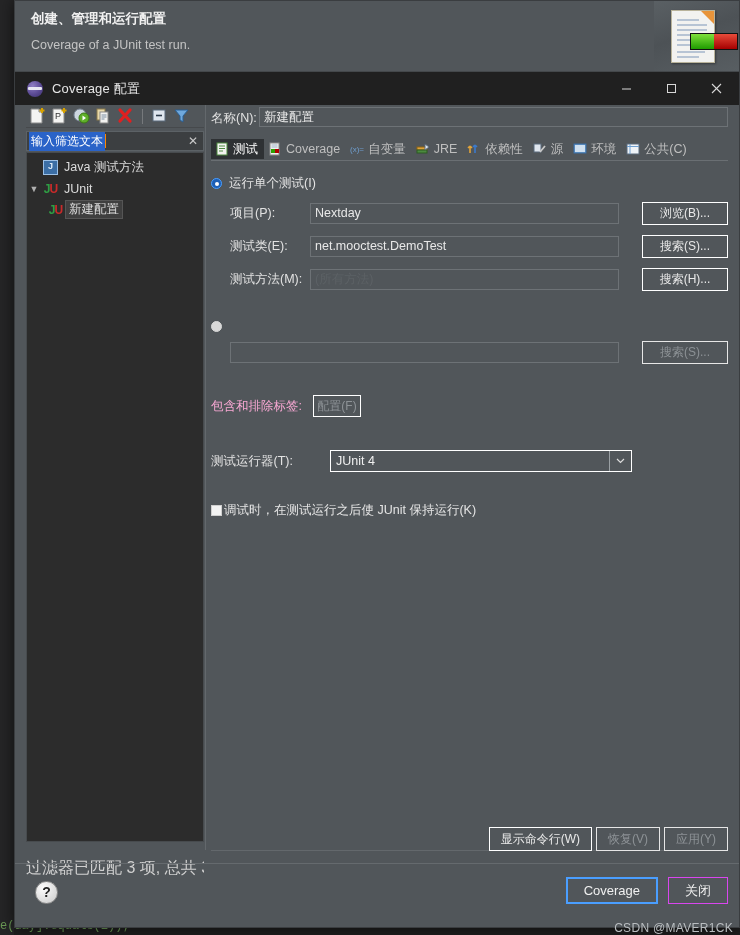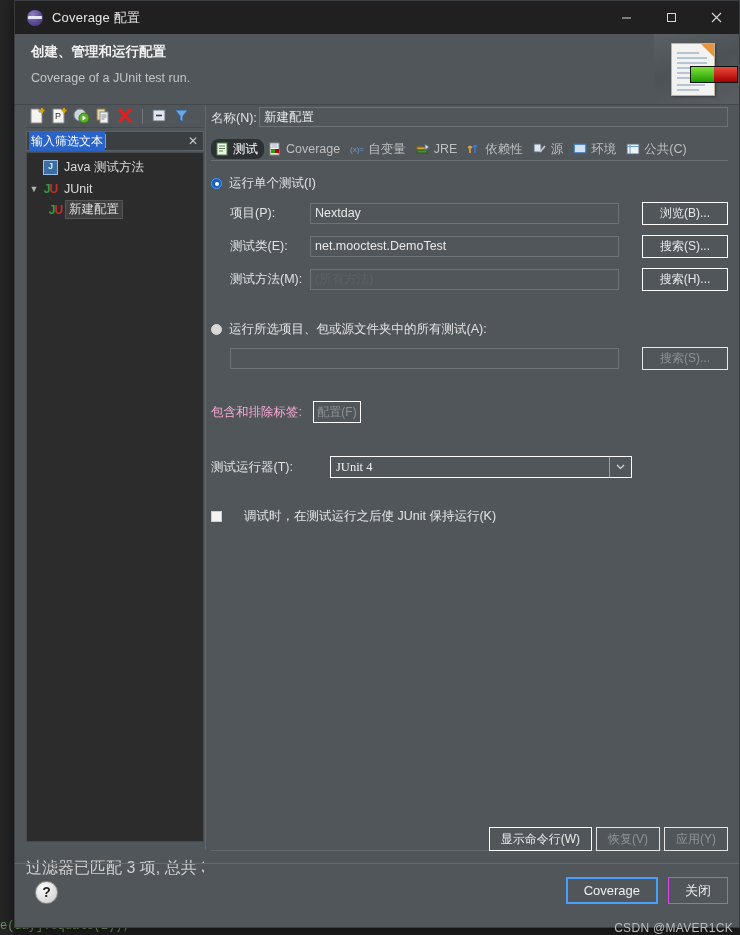--- a/index.html
+++ b/index.html
@@ -133,21 +133,21 @@
     color:#e8e8e8;font-size:12.5px;line-height:18px;padding:0 4px;box-sizing:border-box;
   }
   #tabs{
     display:flex;align-items:center;margin-top:11px;height:22px;
     border-bottom:1px solid #6a6f73;
   }
   .tab{
     display:flex;align-items:center;gap:4px;padding:2px 6px 2px 4px;height:20px;
     box-sizing:border-box;font-size:12.5px;color:#bfbfbf;white-space:nowrap;
   }
-  .tab.active{background:#2e3134;color:#ffffff;border-radius:8px;}
+  .tab.active{background:#2e3134;color:#ffffff;}
   .tab .ic{width:14px;height:14px;display:inline-block;position:relative;flex:none;}
 
   #panel{position:relative;margin-top:14px;}
   .radio{
     width:11px;height:11px;border-radius:50%;border:1px solid #9aa0a4;
     background:#3a3e41;display:inline-block;position:relative;box-sizing:border-box;
     vertical-align:middle;
   }
   .radio.on{border-color:#4a9eff;background:#1d5fb5;}
   .radio.on:after{
@@ -171,21 +171,20 @@
   .fbtn.dis{color:#8c9195;border-color:#e7e7e7;}
 
   .check{
     width:11px;height:11px;border:1px solid #cfcfcf;background:#f3f3f3;display:inline-block;
     box-sizing:border-box;vertical-align:middle;
   }
   #combo{
     width:302px;height:22px;background:#51565a;border:1px solid #ffffff;box-sizing:border-box;
     display:flex;align-items:center;color:#f0f0f0;font-size:12.5px;padding-left:5px;
     position:relative;
-    font-family:Liberation Serif, serif;
   }
   #combo .arrow{
     position:absolute;right:0;top:0;width:21px;height:20px;display:flex;
     align-items:center;justify-content:center;border-left:1px solid #9aa0a4;
   }
 
   
   #botbtns{
     position:absolute;right:0;top:722px;display:flex;gap:4px;
   }
@@ -224,43 +223,20 @@
 </style>
 </head>
 <body>
 
 <div id="bg-editor">
   <div class="bg-gutter"></div>
   <div class="bg-code bg-bottom">e(day].equals(1));</div>
 </div>
 
 <div id="win">
-
-  <div id="titlebar">
-    <div id="app-icon"></div>
-    <div id="win-title">Coverage 配置</div>
-    <div id="win-ctrls">
-      <div class="wbtn">
-        <svg width="11" height="11" viewBox="0 0 11 11">
-            <line x1="1" y1="6" x2="10" y2="6" stroke="#d8d8d8" stroke-width="1"></line>
-          </svg>
-      </div>
-      <div class="wbtn">
-        <svg width="11" height="11" viewBox="0 0 11 11">
-            <rect x="1.5" y="1.5" width="8" height="8" fill="none" stroke="#d8d8d8" stroke-width="1"></rect>
-          </svg>
-      </div>
-      <div class="wbtn close">
-        <svg width="11" height="11" viewBox="0 0 11 11">
-            <line x1="1" y1="1" x2="10" y2="10" stroke="#d8d8d8" stroke-width="1.1"></line>
-            <line x1="10" y1="1" x2="1" y2="10" stroke="#d8d8d8" stroke-width="1.1"></line>
-          </svg>
-      </div>
-    </div>
-  </div>
 
   <div id="header">
     <div id="hdr-title">创建、管理和运行配置</div>
     <div id="hdr-sub">Coverage of a JUnit test run.</div>
     <div id="hdr-banner">
       <div id="hdr-doc">
         <div class="fold"></div>
         <div class="ln" style="top:8px;width:22px;"></div>
         <div class="ln" style="top:13px;width:30px;"></div>
         <div class="ln" style="top:18px;width:30px;"></div>
@@ -270,20 +246,43 @@
         <div class="ln" style="top:40px;width:28px;"></div>
         <div class="ln" style="top:45px;width:22px;"></div>
       </div>
       <div id="hdr-bar">
         <div class="g"></div>
           <div class="r"></div>
       </div>
     </div>
   </div>
 
+  <div id="titlebar">
+    <div id="app-icon"></div>
+    <div id="win-title">Coverage 配置</div>
+    <div id="win-ctrls">
+      <div class="wbtn">
+        <svg width="11" height="11" viewBox="0 0 11 11">
+            <line x1="1" y1="6" x2="10" y2="6" stroke="#d8d8d8" stroke-width="1"></line>
+          </svg>
+      </div>
+      <div class="wbtn">
+        <svg width="11" height="11" viewBox="0 0 11 11">
+            <rect x="1.5" y="1.5" width="8" height="8" fill="none" stroke="#d8d8d8" stroke-width="1"></rect>
+          </svg>
+      </div>
+      <div class="wbtn close">
+        <svg width="11" height="11" viewBox="0 0 11 11">
+            <line x1="1" y1="1" x2="10" y2="10" stroke="#d8d8d8" stroke-width="1.1"></line>
+            <line x1="10" y1="1" x2="1" y2="10" stroke="#d8d8d8" stroke-width="1.1"></line>
+          </svg>
+      </div>
+    </div>
+  </div>
+
   <div id="body">
 
     <div id="vdivider"></div>
     <div id="hdivider"></div>
 
     <div id="left">
 
       <div id="toolbar">
         <div class="ticon">
           <svg width="19" height="18" viewBox="0 0 19 18">
@@ -469,21 +468,20 @@
         </div>
 
         <div class="frow">
           <span class="flabel">测试方法(M):</span>
           <span class="finput ph">(所有方法)</span>
           <span class="fbtn">搜索(H)...</span>
         </div>
 
         <div class="rrow" style="margin-top:30px;">
           <span class="radio filled"></span>
-          <span>运行所选项目、包或源文件夹中的所有测试(A):</span>
         </div>
 
         <div class="frow" style="margin-top:9px;">
           <span class="flabel" style="width:19px;"></span>
           <span class="finput"></span>
           <span class="fbtn dis">搜索(S)...</span>
         </div>
 
         <div class="frow" style="margin-top:31px;">
           <span style="font-size:12.5px;color:#f9a8d4;">包含和排除标签:</span>
@@ -495,21 +493,21 @@
           <span id="combo">
             <span>JUnit 4</span>
             <span class="arrow">
               <svg width="9" height="6" viewBox="0 0 9 6">
                   <path d="M1 1l3.5 3.5L8 1" fill="none" stroke="#dcdcdc" stroke-width="1.2"></path>
                 </svg>
             </span>
           </span>
         </div>
 
-        <div class="rrow" style="margin-top:30px;gap:22px;">
+        <div class="rrow" style="margin-top:30px;gap:2px;">
           <span class="check"></span>
           <span>调试时，在测试运行之后使 JUnit 保持运行(K)</span>
         </div>
 
       </div>
 
       <div id="botbtns">
         <span class="bbtn">显示命令行(W)</span>
         <span class="bbtn dis">恢复(V)</span>
         <span class="bbtn dis">应用(Y)</span>

